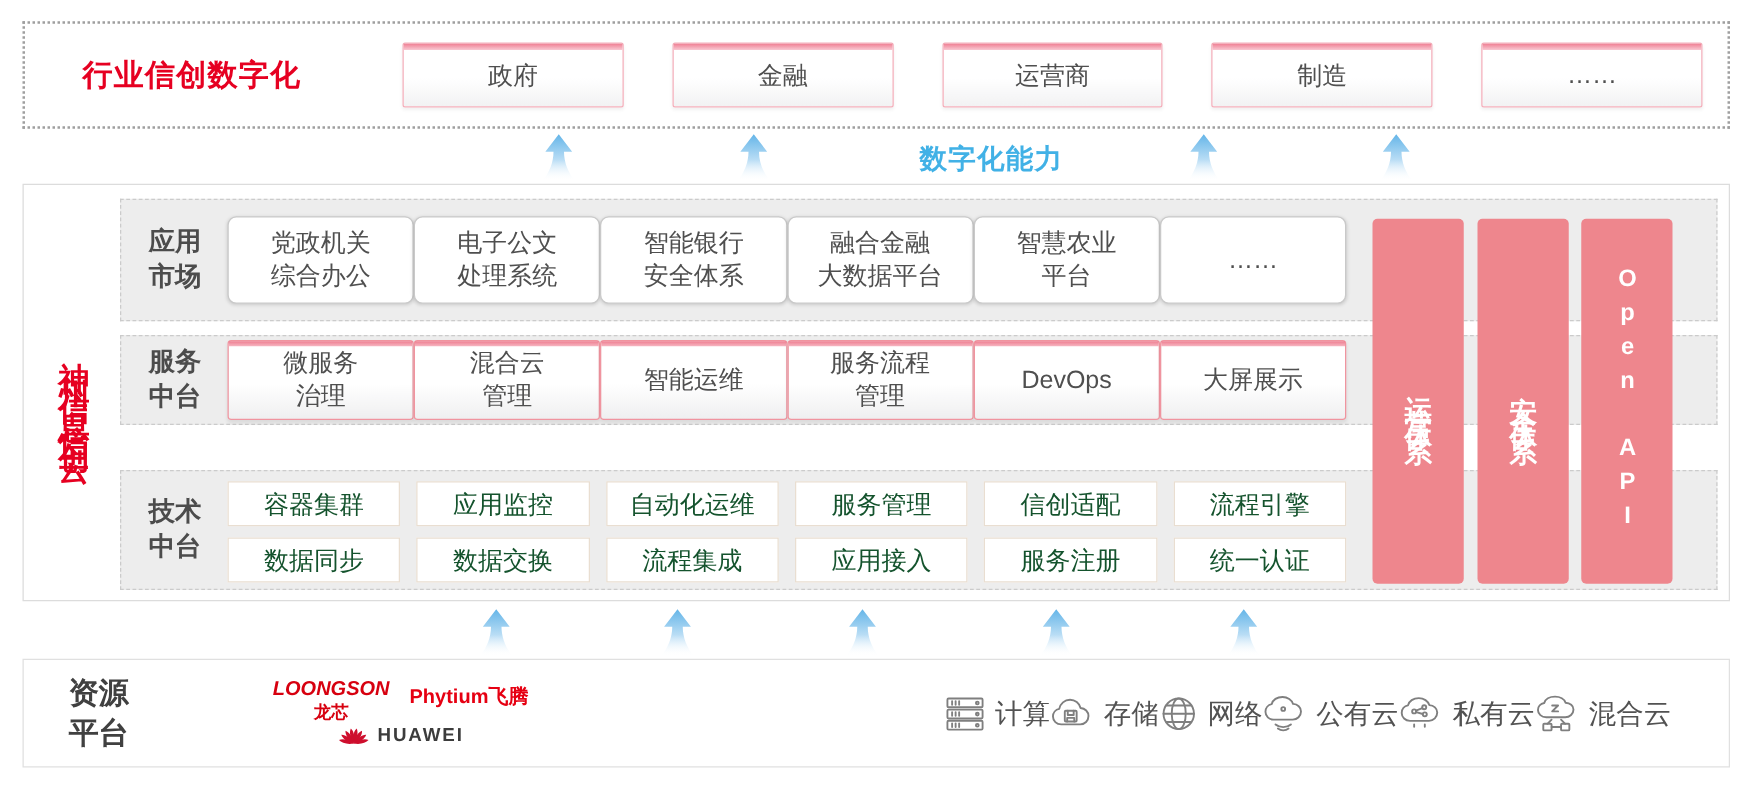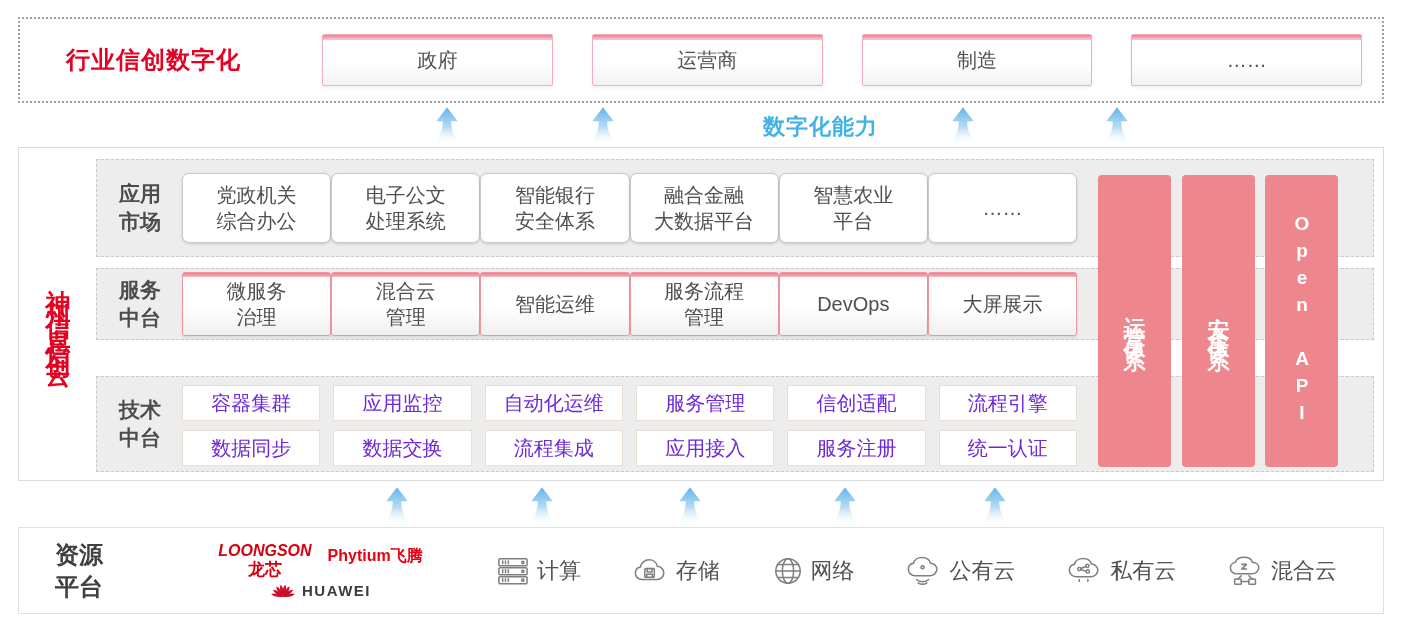--- a/index.html
+++ b/index.html
@@ -23,21 +23,21 @@
     margin-left:20px;
   }
   .industry-box::before {
     content:""; position:absolute; top:0; left:0; right:0; height:5px;
     background:linear-gradient(180deg,#ef8094,#f9c9d3);
   }
 
   
   .cap-zone { position:absolute; left:0; top:103px; width:1402px; height:44px; }
   .cap-zone .up-arrow { position:absolute; top:3px; width:28px; height:40px; }
-  .cap-label { position:absolute; left:708px; top:9px; width:170px; text-align:right;
+  .cap-label { position:absolute; left:708px; top:9px; width:170px; text-align:center;
     font-size:22px; font-weight:bold; color:#41b1e6; letter-spacing:1px; }
   .arrow-row2 { position:absolute; left:0; top:484px; width:1402px; height:42px; }
   .arrow-row2 .up-arrow { position:absolute; top:2px; width:28px; height:40px; }
 
   
   .main-box { position:absolute; left:18px; top:147px; width:1366px; height:334px;
     background:#fff; border:1px solid #dcdcdc; }
   .side-title { position:absolute; left:20px; top:0; height:100%; width:40px;
     display:flex; align-items:center; justify-content:center;
     writing-mode:vertical-lr; text-orientation:upright;
@@ -58,41 +58,41 @@
     border-radius:3px; box-shadow:0 2px 3px rgba(0,0,0,.08);
     display:flex; align-items:center; justify-content:center;
     font-size:20px; color:#4f4f4f; text-align:center; line-height:1.3; }
   .svc-box::before { content:""; position:absolute; top:0; left:0; right:0; height:4px;
     background:linear-gradient(180deg,#ee7d90,#f6b7c2); }
   .tech-rows { position:absolute; left:85px; top:8px; width:895px;
     display:flex; flex-direction:column; gap:9px; }
   .tech-row { display:flex; gap:13px; }
   .tech-box { flex:1; height:36px; background:#fff; border:1px solid #e9ded1;
     display:flex; align-items:center; justify-content:center;
-    font-size:20px; color:#6d28d9; }
+    font-size:20px; color:#14532d; }
   .pillar { position:absolute; top:27px; width:73px; height:292px; background:#ee868d;
     border-radius:4px; display:flex; align-items:center; justify-content:center; }
   .pillar-text { writing-mode:vertical-lr; text-orientation:upright; color:#fff;
     font-size:22px; font-weight:bold; letter-spacing:11px; }
   .pillar-text.latin { font-size:19px; letter-spacing:6px; }
   .pillar-1 { left:1079px; } .pillar-2 { left:1163px; } .pillar-3 { left:1246px; }
 
   
   .resource-box { position:absolute; left:18px; top:527px; width:1366px; height:87px;
     border:1px solid #e0e0e0; background:#fff; display:flex; align-items:center; }
   .res-label { margin-left:36px; width:70px; font-size:24px; font-weight:bold; color:#404040; line-height:1.3; }
   .vendors { margin-left:78px; width:235px; display:flex; flex-direction:column; align-items:center; gap:4px; }
   .vendor-row { display:flex; align-items:flex-start; gap:16px; }
   .loongson { display:flex; flex-direction:column; align-items:center; line-height:1;justify-content:space-between; }
   .loongson-en { color:#d7000f; font-weight:bold; font-style:italic; font-size:16px; }
-  .loongson-cn { color:#d7000f; font-size:17px; font-weight:bold; margin-top:2px; }
+  .loongson-cn { color:#d7000f; font-size:14px; font-weight:bold; margin-top:2px; }
   .phytium { color:#e60012; font-size:16px; font-weight:bold; margin-top:3px; }
   .huawei { display:flex; align-items:center; gap:6px; }
   .huawei-text { color:#3c3c3c; font-weight:bold; font-size:15px; letter-spacing:1.5px; }
-  .res-items { flex:1; display:flex; justify-content:space-between; align-items:center; margin:0 46px 0 58px; }
+  .res-items { flex:1; display:flex; justify-content:flex-end; align-items:center; margin:0 46px 0 58px; }
   .res-item { display:flex; align-items:center; gap:7px; font-size:22px; color:#525252; }
   .res-item svg { display:block; }
   .ic { stroke:#7f7f7f; fill:none; stroke-width:1.6; stroke-linecap:round; stroke-linejoin:round; }
   .hidden-defs { position:absolute; width:0; height:0; }
 </style>
 </head>
 <body>
 
 <svg class="hidden-defs" aria-hidden="true">
   <defs>
@@ -104,20 +104,23 @@
   </defs>
 </svg>
 
 <div class="page">
 
   <section class="industry-banner">
     <div class="banner-title">行业信创数字化</div>
     <div class="industry-boxes">
       <div class="industry-box">
           <span>政府</span>
+        </div>
+      <div class="industry-box">
+          <span>金融</span>
         </div>
       <div class="industry-box">
           <span>运营商</span>
         </div>
       <div class="industry-box">
           <span>制造</span>
         </div>
       <div class="industry-box">
           <span>……</span>
         </div>

